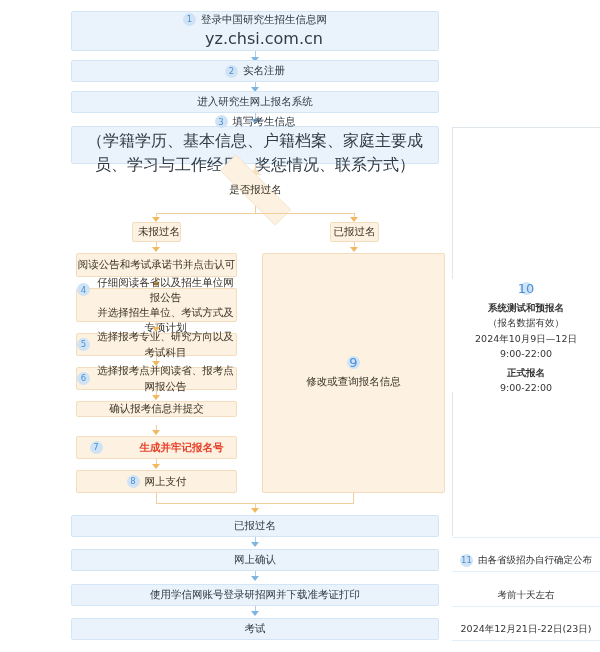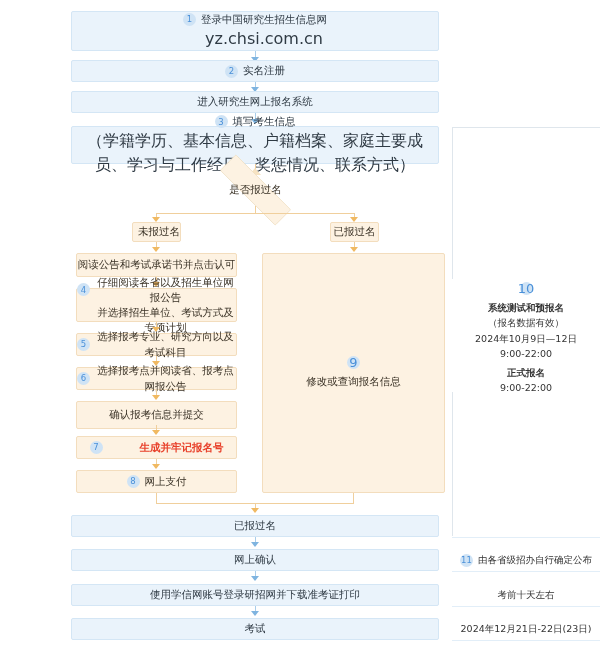--- a/index.html
+++ b/index.html
@@ -229,21 +229,21 @@
 
   <div class="node cream" style="left:76px; top:367px; width:161px; height:23px;">
     <div class="row">
       <span class="badge">6</span>
       <span>选择报考点并阅读省、报考点网报公告</span>
     </div>
   </div>
   <div class="vline v-tan" style="left:156px; top:390px; height:8px;"></div>
   <div class="arrow arrow-down-tan" style="left:152px; top:395px;"></div>
 
-  <div class="node cream" style="left:76px; top:401px; width:161px; height:28px;">
+  <div class="node cream" style="left:76px; top:401px; width:161px; height:16px;">
     <span>确认报考信息并提交</span>
   </div>
   <div class="vline v-tan" style="left:156px; top:425px; height:8px;"></div>
   <div class="arrow arrow-down-tan" style="left:152px; top:430px;"></div>
 
   <div class="node cream" style="left:76px; top:436px; width:161px; height:23px;">
     <div class="row">
       <span class="badge">7</span>
       <span class="red">生成并牢记报名号</span>
     </div>

